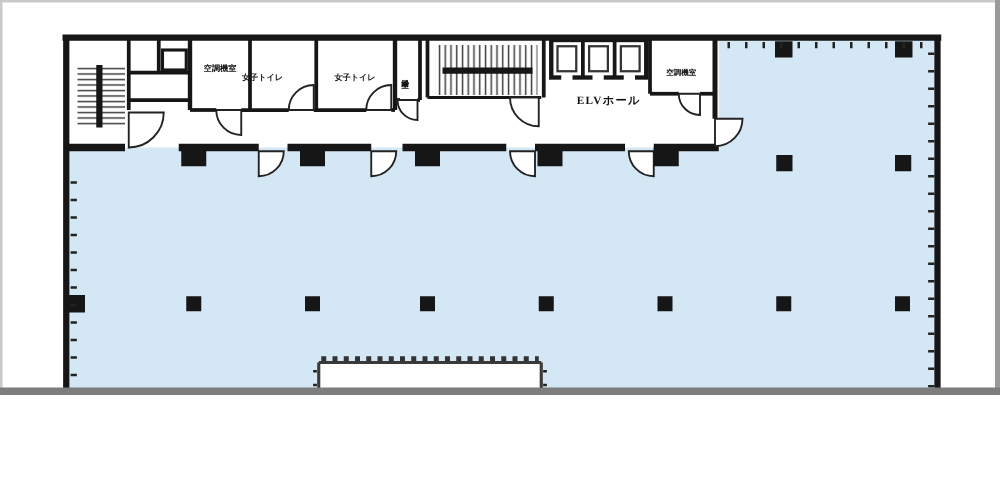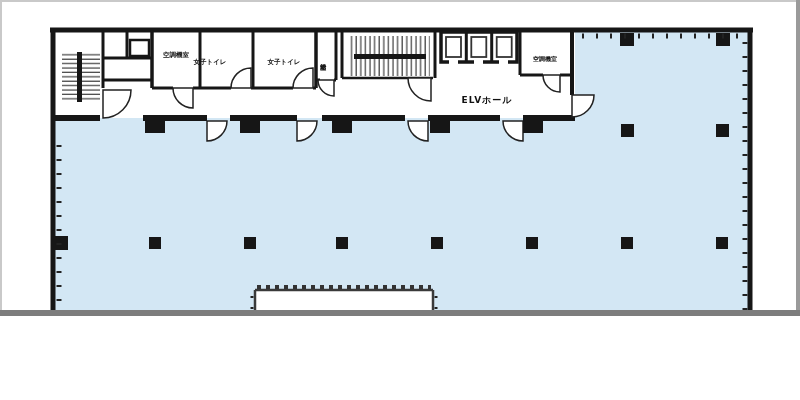--- a/index.html
+++ b/index.html
@@ -184,21 +184,21 @@
   </svg>
 
   <div class="lbl lbl-room" style="left:146px;top:52px;width:60px;">空調機室</div>
 
   <div class="lbl lbl-room" style="left:180px;top:59px;width:60px;">女子トイレ</div>
 
   <div class="lbl lbl-room" style="left:254px;top:59px;width:60px;">女子トイレ</div>
 
   <div class="lbl lbl-vert" style="left:320px;top:40px;height:38px;">給湯室</div>
 
-  <div class="lbl lbl-elv" style="left:447px;top:96px;width:80px;">ELVホール</div>
+  <div class="lbl lbl-elv" style="left:447px;top:76px;width:80px;font-family:Liberation Serif, serif;">ELVホール</div>
 
   <div class="lbl lbl-room" style="left:520px;top:56px;width:50px;font-size:6px;">空調機室</div>
 
 
   <div class="frame frame-top"></div>
   <div class="frame frame-left"></div>
   <div class="frame frame-right"></div>
   <div class="frame frame-bottom"></div>
 </div>
 

